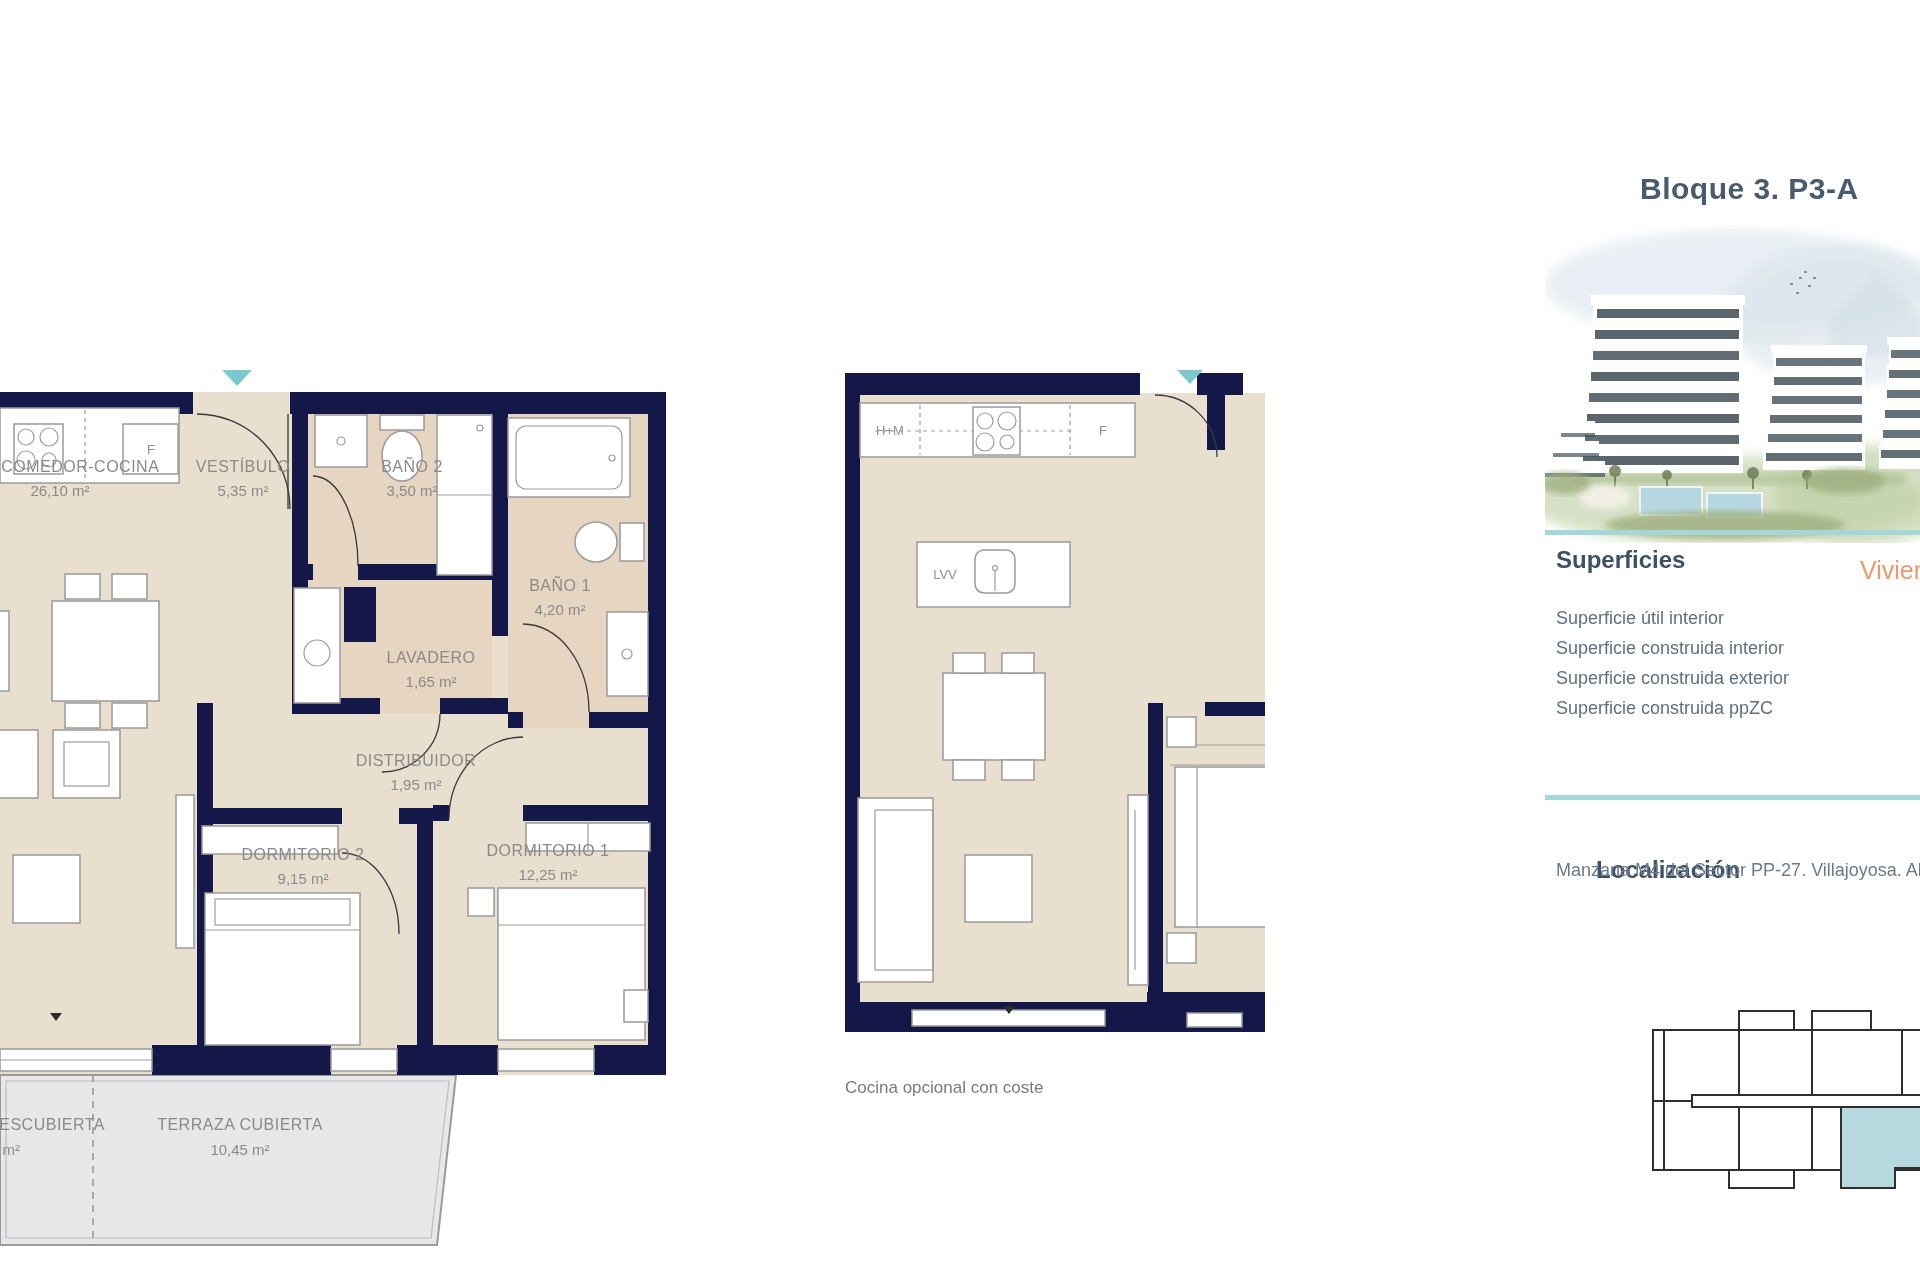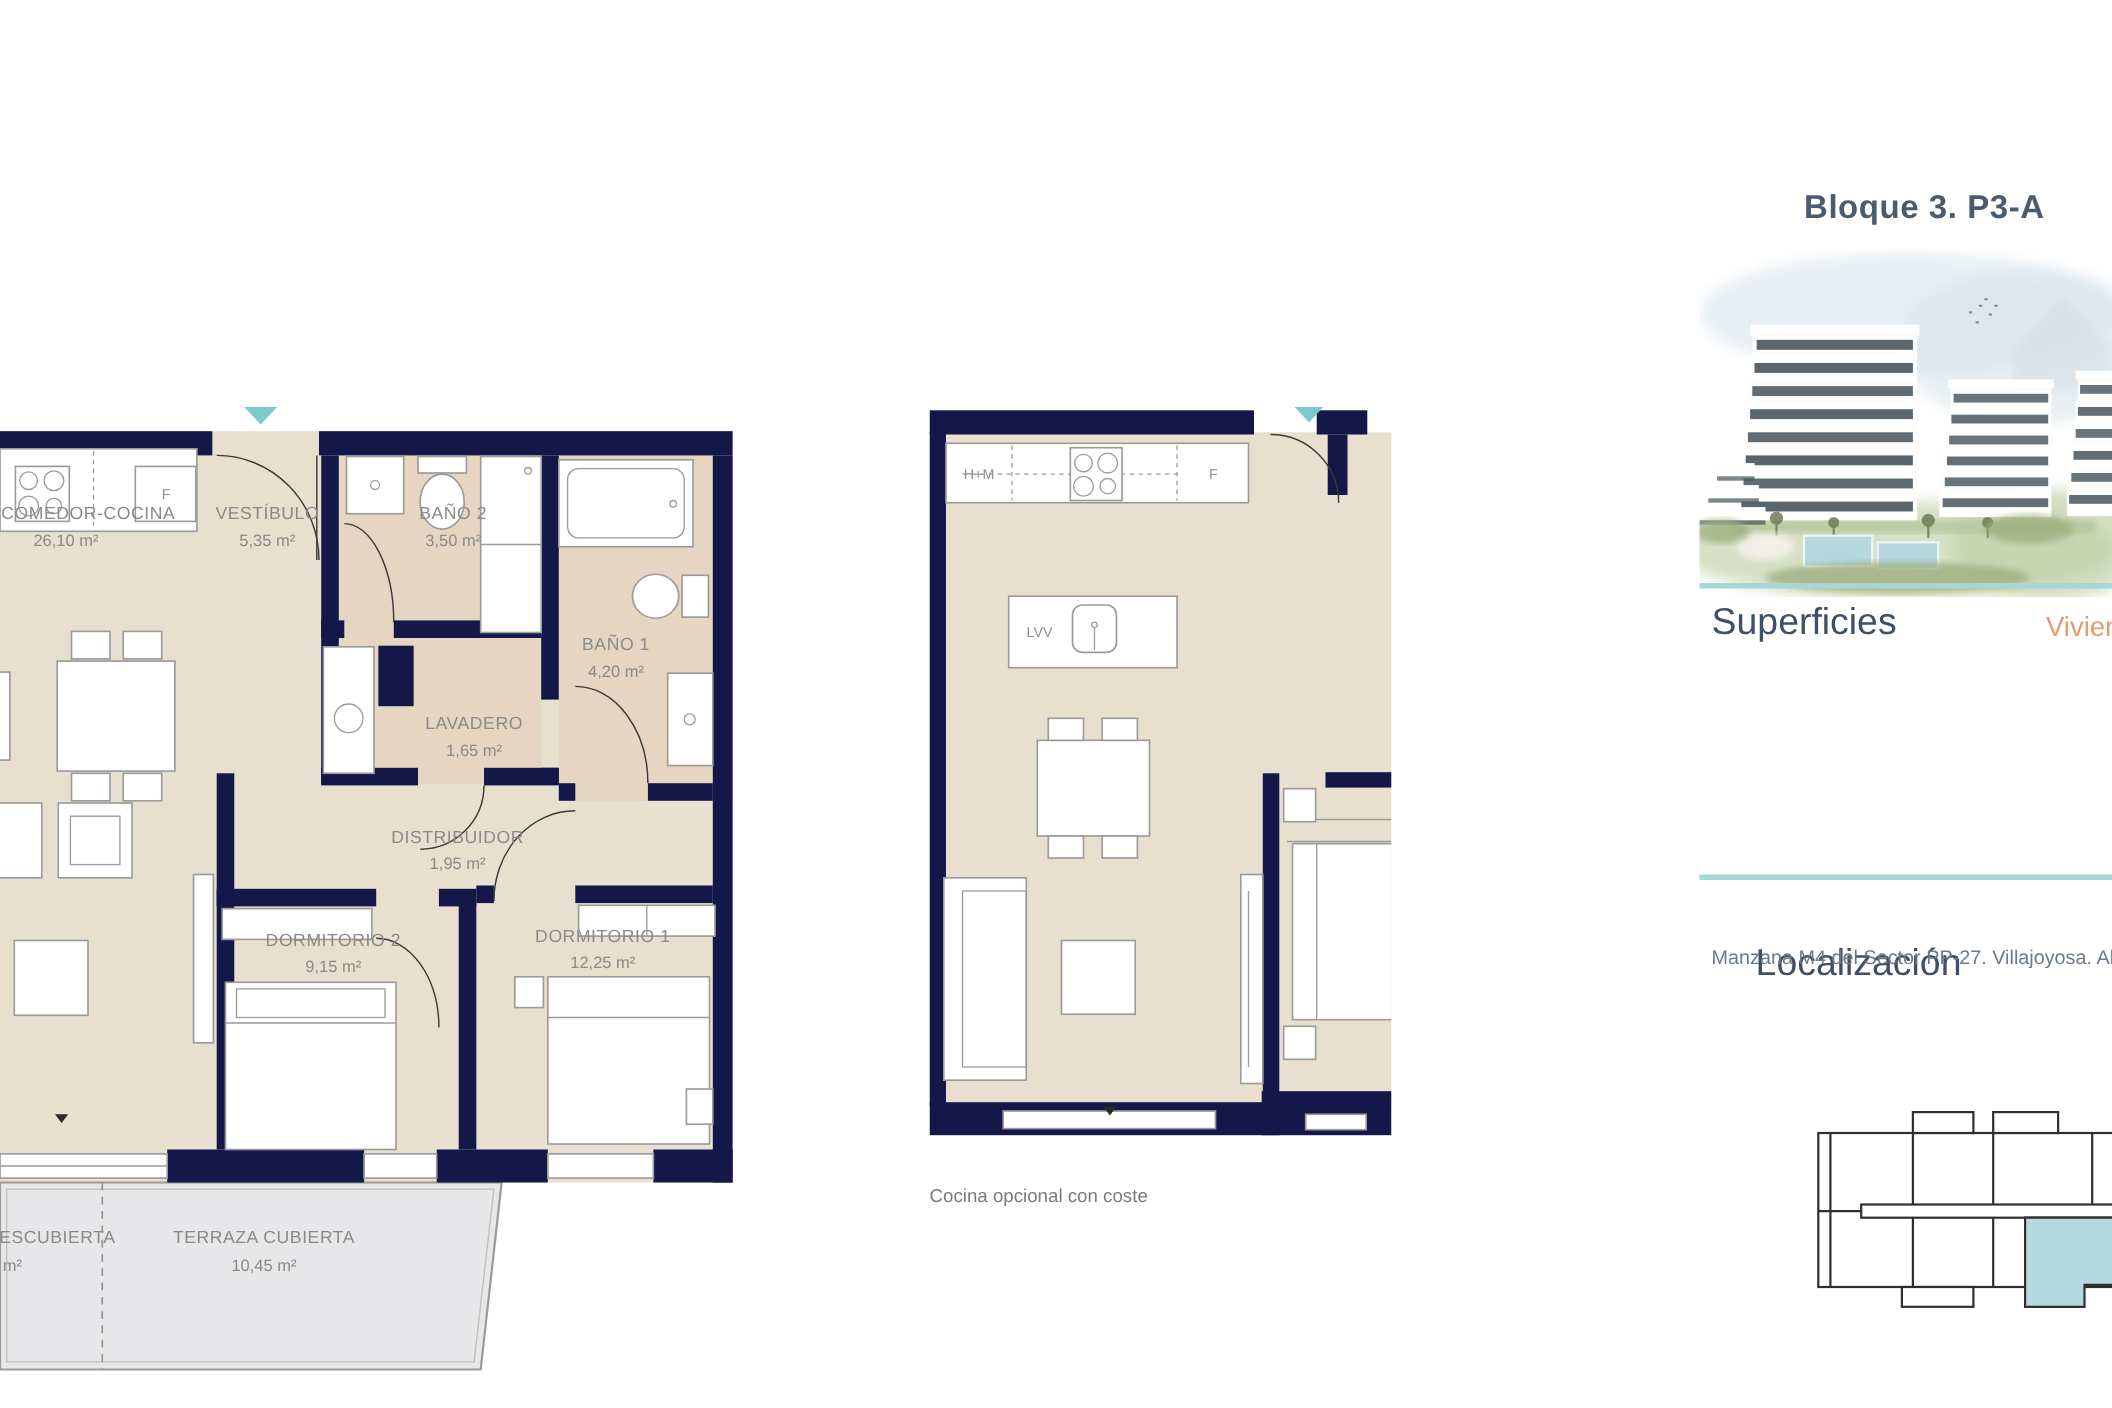--- a/index.html
+++ b/index.html
@@ -2,21 +2,21 @@
 <html><head>
 <meta charset="utf-8">
 <style>
   html,body{margin:0;padding:0;background:#ffffff;}
   #stage{position:relative;width:1920px;height:1280px;background:#ffffff;overflow:hidden;
          font-family:"Liberation Sans", sans-serif;}
   .abs{position:absolute;}
   
   .block-title{font-size:30px;font-weight:bold;color:#4a5b6d;letter-spacing:.5px;}
   .teal-rule{height:5px;background:#a6d7d8;}
-  .section-heading{font-size:34px;font-weight:normal;color:#3e5065;}
+  .section-heading{font-size:24px;font-weight:bold;color:#3e5065;}
   .unit-label{font-size:25px;color:#e69a6f;white-space:nowrap;}
   .sup-row{font-size:18px;color:#5f6f80;line-height:30px;white-space:nowrap;}
   .address{font-size:18px;color:#6b7a8a;white-space:nowrap;}
   .caption{font-size:17px;color:#7a7a7a;}
   
   svg text{font-family:"Liberation Sans", sans-serif;}
   .lbl{fill:#8a8a8a;font-size:16px;text-anchor:middle;letter-spacing:.5px;}
   .area{fill:#8a8a8a;font-size:15px;text-anchor:middle;}
   .tiny{fill:#909090;font-size:13px;text-anchor:middle;}
   .wall{fill:#131849;}
@@ -376,20 +376,26 @@
     <g fill="#9fae7f" opacity=".8">
       <ellipse cx="20" cy="258" rx="25" ry="11" filter="url(#soft2)"></ellipse>
       <ellipse cx="300" cy="256" rx="40" ry="13" filter="url(#soft2)"></ellipse>
       <ellipse cx="180" cy="300" rx="120" ry="14" filter="url(#soft2)"></ellipse>
     </g>
   </svg>
 
   <div class="abs teal-rule" style="left:1545px;top:530px;width:375px;"></div>
   <div class="abs section-heading" style="left:1556px;top:546px;">Superficies</div>
   <div class="abs unit-label" style="left:1860px;top:556px;">Vivienda</div>
+  <div class="abs" style="left:1556px;top:603px;">
+    <div class="sup-row">Superficie útil interior</div>
+    <div class="sup-row">Superficie construida interior</div>
+    <div class="sup-row">Superficie construida exterior</div>
+    <div class="sup-row">Superficie construida ppZC</div>
+  </div>
 
   <div class="abs teal-rule" style="left:1545px;top:795px;width:375px;"></div>
   <div class="abs section-heading" style="left:1556px;top:856px;margin-left:40px;">Localización</div>
   <div class="abs address" style="left:1556px;top:860px;">Manzana M4 del Sector PP-27. Villajoyosa. Alicante</div>
 
   <svg class="abs" style="left:1630px;top:1005px;" width="300" height="190" viewBox="0 0 300 190">
     <rect class="kp" x="23" y="25" width="312" height="140"></rect>
     <rect class="kp" x="109" y="6" width="55" height="19"></rect>
     <rect class="kp" x="182" y="6" width="59" height="19"></rect>
     <line class="kpl" x1="34" y1="25" x2="34" y2="165"></line>

